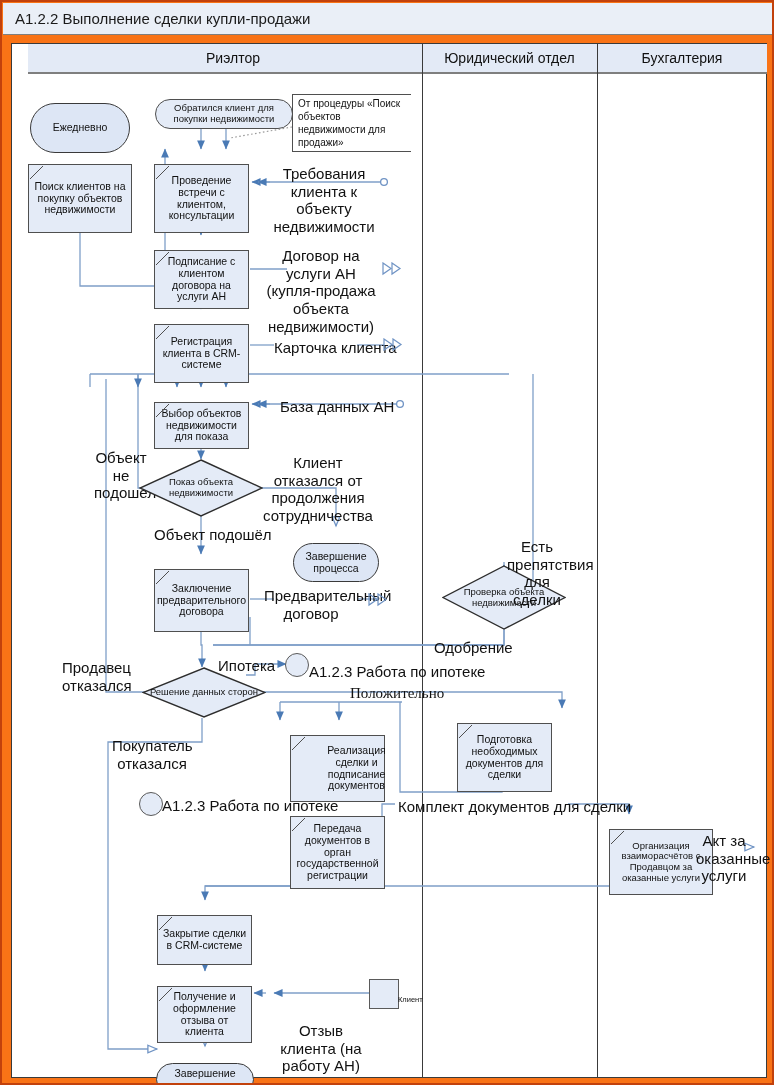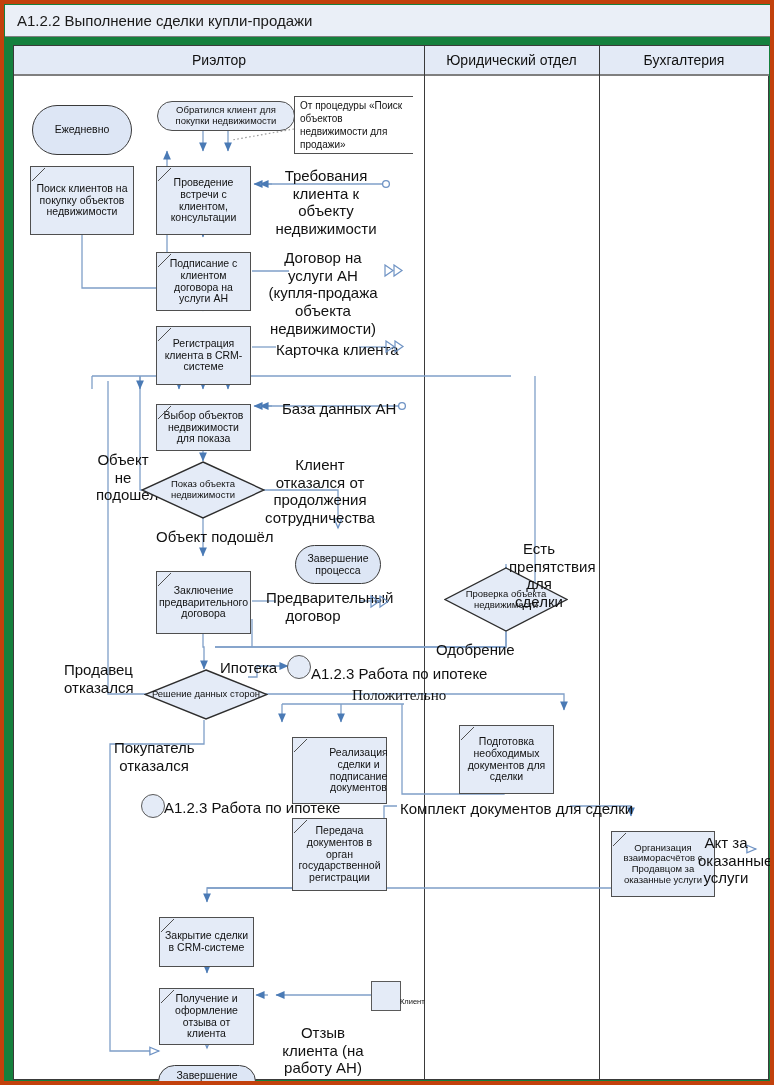--- a/index.html
+++ b/index.html
@@ -1,18 +1,18 @@
 <!DOCTYPE html>
 <html><head>
 <meta charset="utf-8">
 <style>
   html,body{margin:0;padding:0;background:#ffffff;}
   body{font-family:"Liberation Sans","DejaVu Sans",sans-serif;}
-  #page{position:relative;width:774px;height:1085px;background:#15803d;overflow:hidden;
-        border:4px solid #c2410c;box-sizing:border-box;}
+  #page{position:relative;width:774px;height:1085px;background:#f97316;overflow:hidden;
+        border:2px solid #c2410c;box-sizing:border-box;}
   #title-bar{position:absolute;left:1px;top:1px;width:772px;height:32px;
         background:#eaeff7;border-bottom:1px solid #7f7f7f;box-sizing:border-box;}
   #title-text{position:absolute;left:12px;top:7px;font-size:15px;color:#1a1a1a;white-space:nowrap;}
   #lane-frame{position:absolute;left:9px;top:41px;width:756px;height:1035px;
         border:1px solid #3a3a3a;box-sizing:border-box;background:#ffffff;}
   .lane-head{position:absolute;top:0;height:30px;background:#e3eaf6;
         border-bottom:2px solid #7f7f7f;box-sizing:border-box;
         display:flex;align-items:center;justify-content:center;
         font-size:14px;color:#111;}
   .lane-div{position:absolute;top:0;width:1px;height:1033px;background:#3a3a3a;}
@@ -39,21 +39,21 @@
 </head>
 <body>
 
 <div id="page">
 
   <div id="title-bar">
     <div id="title-text">A1.2.2 Выполнение сделки купли-продажи</div>
   </div>
 
   <div id="lane-frame">
-    <div class="lane-head" style="left:0;width:410px;">Риэлтор</div>
+    <div class="lane-head" style="left:16px;width:410px;">Риэлтор</div>
     <div class="lane-head" style="left:585px;width:170px;">Бухгалтерия</div>
     <div class="lane-head" style="left:410px;width:175px;">Юридический отдел</div>
     <div class="lane-div" style="left:410px;"></div>
     <div class="lane-div" style="left:585px;"></div>
   </div>
 
   <svg id="wires">
     <defs>
       <marker id="ah" markerWidth="8" markerHeight="8" refX="6.6" refY="3" orient="auto">
         <path d="M0,0 L7,3 L0,6 z" fill="#4a7ab5"></path>

